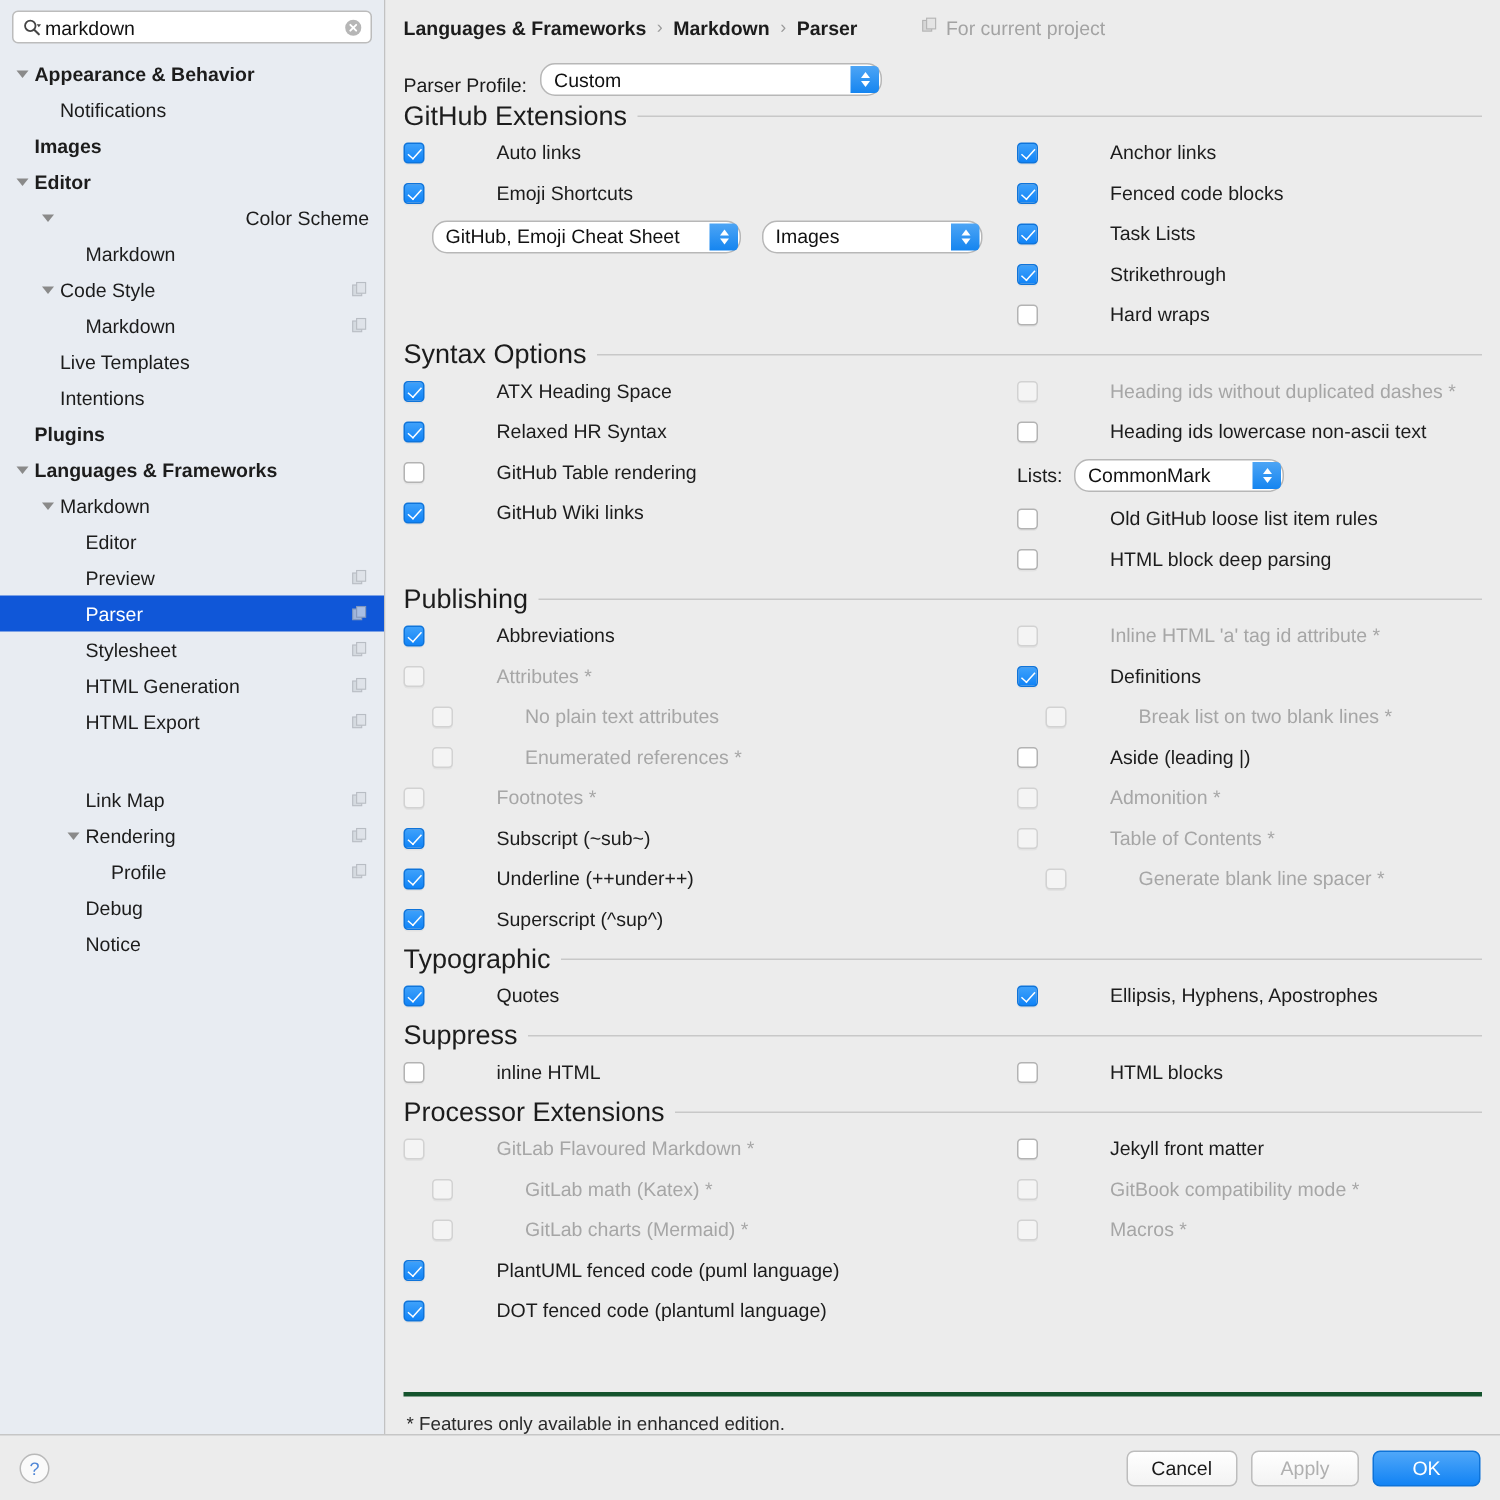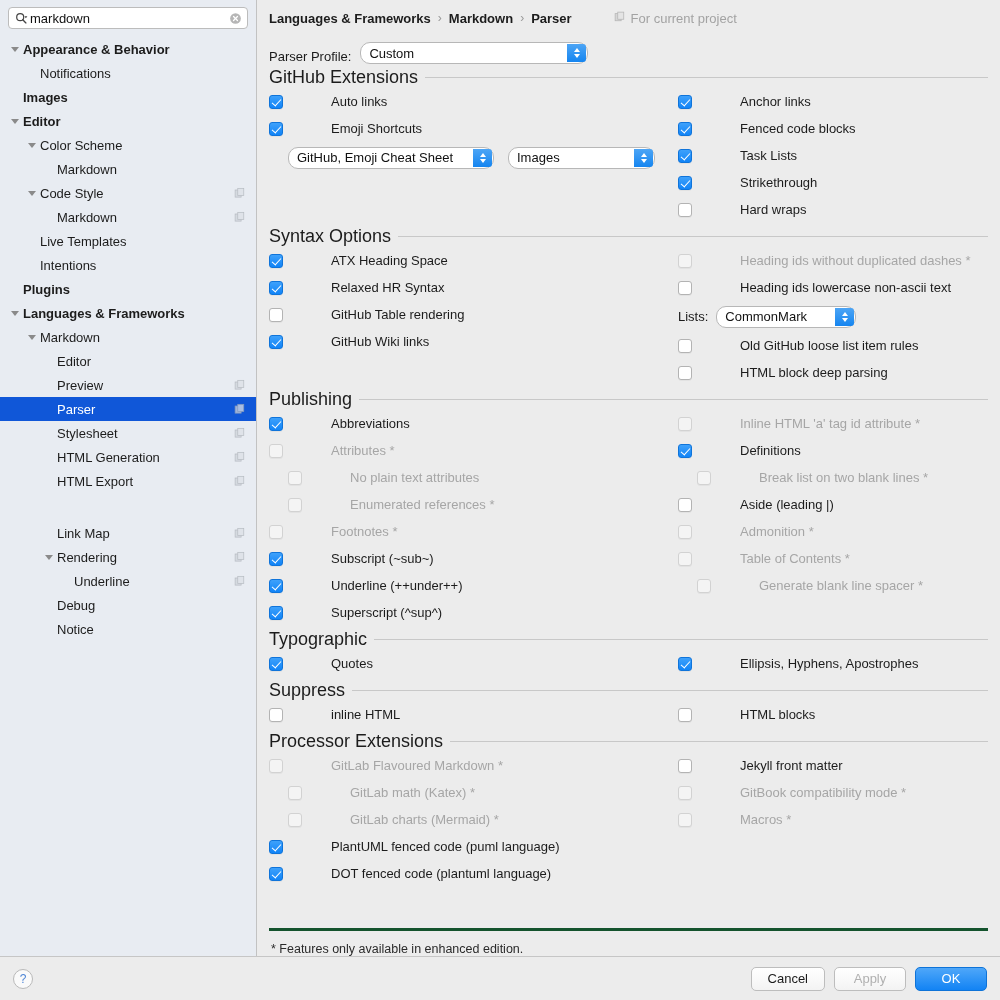--- a/index.html
+++ b/index.html
@@ -230,137 +230,137 @@
           <div class="tree-row bold" style="padding-left: 8px;">
             <span class="tw"></span>
             <span class="tree-label">Images</span>
           </div>
           <div class="tree-row bold" style="padding-left: 8px;">
             <span class="tw">
               <i class="tw-arrow"></i>
             </span>
             <span class="tree-label">Editor</span>
           </div>
+          <div class="tree-row" style="padding-left: 25px; text-align: right;">
+            <span class="tw">
+              <i class="tw-arrow"></i>
+            </span>
+            <span class="tree-label">Color Scheme</span>
+          </div>
+          <div class="tree-row" style="padding-left: 42px;">
+            <span class="tw"></span>
+            <span class="tree-label">Markdown</span>
+          </div>
           <div class="tree-row" style="padding-left: 25px;">
             <span class="tw">
               <i class="tw-arrow"></i>
             </span>
-            <span class="tree-label">Color Scheme</span>
+            <span class="tree-label">Code Style</span>
+            <span class="copy-icon"><svg viewBox="0 0 16 16" width="12" height="12">
+                <rect x="1.5" y="4" width="8" height="9.5" fill="#cfd4db" stroke="#a9aeb5" stroke-width="1"></rect>
+                <rect x="5" y="1.8" width="8" height="9.5" fill="#dde1e7" stroke="#a9aeb5" stroke-width="1"></rect>
+              </svg></span>
           </div>
           <div class="tree-row" style="padding-left: 42px;">
             <span class="tw"></span>
             <span class="tree-label">Markdown</span>
+            <span class="copy-icon"><svg viewBox="0 0 16 16" width="12" height="12">
+                <rect x="1.5" y="4" width="8" height="9.5" fill="#cfd4db" stroke="#a9aeb5" stroke-width="1"></rect>
+                <rect x="5" y="1.8" width="8" height="9.5" fill="#dde1e7" stroke="#a9aeb5" stroke-width="1"></rect>
+              </svg></span>
+          </div>
+          <div class="tree-row" style="padding-left: 25px;">
+            <span class="tw"></span>
+            <span class="tree-label">Live Templates</span>
+          </div>
+          <div class="tree-row" style="padding-left: 25px;">
+            <span class="tw"></span>
+            <span class="tree-label">Intentions</span>
+          </div>
+          <div class="tree-row bold" style="padding-left: 8px;">
+            <span class="tw"></span>
+            <span class="tree-label">Plugins</span>
+          </div>
+          <div class="tree-row bold" style="padding-left: 8px;">
+            <span class="tw">
+              <i class="tw-arrow"></i>
+            </span>
+            <span class="tree-label">Languages &amp; Frameworks</span>
           </div>
           <div class="tree-row" style="padding-left: 25px;">
             <span class="tw">
               <i class="tw-arrow"></i>
             </span>
-            <span class="tree-label">Code Style</span>
-            <span class="copy-icon"><svg viewBox="0 0 16 16" width="12" height="12">
-                <rect x="1.5" y="4" width="8" height="9.5" fill="#cfd4db" stroke="#a9aeb5" stroke-width="1"></rect>
-                <rect x="5" y="1.8" width="8" height="9.5" fill="#dde1e7" stroke="#a9aeb5" stroke-width="1"></rect>
-              </svg></span>
-          </div>
-          <div class="tree-row" style="padding-left: 42px;">
-            <span class="tw"></span>
             <span class="tree-label">Markdown</span>
-            <span class="copy-icon"><svg viewBox="0 0 16 16" width="12" height="12">
-                <rect x="1.5" y="4" width="8" height="9.5" fill="#cfd4db" stroke="#a9aeb5" stroke-width="1"></rect>
-                <rect x="5" y="1.8" width="8" height="9.5" fill="#dde1e7" stroke="#a9aeb5" stroke-width="1"></rect>
-              </svg></span>
-          </div>
-          <div class="tree-row" style="padding-left: 25px;">
-            <span class="tw"></span>
-            <span class="tree-label">Live Templates</span>
-          </div>
-          <div class="tree-row" style="padding-left: 25px;">
-            <span class="tw"></span>
-            <span class="tree-label">Intentions</span>
-          </div>
-          <div class="tree-row bold" style="padding-left: 8px;">
-            <span class="tw"></span>
-            <span class="tree-label">Plugins</span>
-          </div>
-          <div class="tree-row bold" style="padding-left: 8px;">
+          </div>
+          <div class="tree-row" style="padding-left: 42px;">
+            <span class="tw"></span>
+            <span class="tree-label">Editor</span>
+          </div>
+          <div class="tree-row" style="padding-left: 42px;">
+            <span class="tw"></span>
+            <span class="tree-label">Preview</span>
+            <span class="copy-icon"><svg viewBox="0 0 16 16" width="12" height="12">
+                <rect x="1.5" y="4" width="8" height="9.5" fill="#cfd4db" stroke="#a9aeb5" stroke-width="1"></rect>
+                <rect x="5" y="1.8" width="8" height="9.5" fill="#dde1e7" stroke="#a9aeb5" stroke-width="1"></rect>
+              </svg></span>
+          </div>
+          <div class="tree-row selected" style="padding-left: 42px;">
+            <span class="tw"></span>
+            <span class="tree-label">Parser</span>
+            <span class="copy-icon"><svg viewBox="0 0 16 16" width="12" height="12">
+                <rect x="1.5" y="4" width="8" height="9.5" fill="#cfd4db" stroke="#a9aeb5" stroke-width="1"></rect>
+                <rect x="5" y="1.8" width="8" height="9.5" fill="#dde1e7" stroke="#a9aeb5" stroke-width="1"></rect>
+              </svg></span>
+          </div>
+          <div class="tree-row" style="padding-left: 42px;">
+            <span class="tw"></span>
+            <span class="tree-label">Stylesheet</span>
+            <span class="copy-icon"><svg viewBox="0 0 16 16" width="12" height="12">
+                <rect x="1.5" y="4" width="8" height="9.5" fill="#cfd4db" stroke="#a9aeb5" stroke-width="1"></rect>
+                <rect x="5" y="1.8" width="8" height="9.5" fill="#dde1e7" stroke="#a9aeb5" stroke-width="1"></rect>
+              </svg></span>
+          </div>
+          <div class="tree-row" style="padding-left: 42px;">
+            <span class="tw"></span>
+            <span class="tree-label">HTML Generation</span>
+            <span class="copy-icon"><svg viewBox="0 0 16 16" width="12" height="12">
+                <rect x="1.5" y="4" width="8" height="9.5" fill="#cfd4db" stroke="#a9aeb5" stroke-width="1"></rect>
+                <rect x="5" y="1.8" width="8" height="9.5" fill="#dde1e7" stroke="#a9aeb5" stroke-width="1"></rect>
+              </svg></span>
+          </div>
+          <div class="tree-row" style="padding-left: 42px;">
+            <span class="tw"></span>
+            <span class="tree-label">HTML Export</span>
+            <span class="copy-icon"><svg viewBox="0 0 16 16" width="12" height="12">
+                <rect x="1.5" y="4" width="8" height="9.5" fill="#cfd4db" stroke="#a9aeb5" stroke-width="1"></rect>
+                <rect x="5" y="1.8" width="8" height="9.5" fill="#dde1e7" stroke="#a9aeb5" stroke-width="1"></rect>
+              </svg></span>
+          </div>
+          <div class="tree-row" style="padding-left: 42px; margin-top: 28px;">
+            <span class="tw"></span>
+            <span class="tree-label">Link Map</span>
+            <span class="copy-icon"><svg viewBox="0 0 16 16" width="12" height="12">
+                <rect x="1.5" y="4" width="8" height="9.5" fill="#cfd4db" stroke="#a9aeb5" stroke-width="1"></rect>
+                <rect x="5" y="1.8" width="8" height="9.5" fill="#dde1e7" stroke="#a9aeb5" stroke-width="1"></rect>
+              </svg></span>
+          </div>
+          <div class="tree-row" style="padding-left: 42px;">
             <span class="tw">
               <i class="tw-arrow"></i>
             </span>
-            <span class="tree-label">Languages &amp; Frameworks</span>
-          </div>
-          <div class="tree-row" style="padding-left: 25px;">
-            <span class="tw">
-              <i class="tw-arrow"></i>
-            </span>
-            <span class="tree-label">Markdown</span>
-          </div>
-          <div class="tree-row" style="padding-left: 42px;">
-            <span class="tw"></span>
-            <span class="tree-label">Editor</span>
-          </div>
-          <div class="tree-row" style="padding-left: 42px;">
-            <span class="tw"></span>
-            <span class="tree-label">Preview</span>
-            <span class="copy-icon"><svg viewBox="0 0 16 16" width="12" height="12">
-                <rect x="1.5" y="4" width="8" height="9.5" fill="#cfd4db" stroke="#a9aeb5" stroke-width="1"></rect>
-                <rect x="5" y="1.8" width="8" height="9.5" fill="#dde1e7" stroke="#a9aeb5" stroke-width="1"></rect>
-              </svg></span>
-          </div>
-          <div class="tree-row selected" style="padding-left: 42px;">
-            <span class="tw"></span>
-            <span class="tree-label">Parser</span>
-            <span class="copy-icon"><svg viewBox="0 0 16 16" width="12" height="12">
-                <rect x="1.5" y="4" width="8" height="9.5" fill="#cfd4db" stroke="#a9aeb5" stroke-width="1"></rect>
-                <rect x="5" y="1.8" width="8" height="9.5" fill="#dde1e7" stroke="#a9aeb5" stroke-width="1"></rect>
-              </svg></span>
-          </div>
-          <div class="tree-row" style="padding-left: 42px;">
-            <span class="tw"></span>
-            <span class="tree-label">Stylesheet</span>
-            <span class="copy-icon"><svg viewBox="0 0 16 16" width="12" height="12">
-                <rect x="1.5" y="4" width="8" height="9.5" fill="#cfd4db" stroke="#a9aeb5" stroke-width="1"></rect>
-                <rect x="5" y="1.8" width="8" height="9.5" fill="#dde1e7" stroke="#a9aeb5" stroke-width="1"></rect>
-              </svg></span>
-          </div>
-          <div class="tree-row" style="padding-left: 42px;">
-            <span class="tw"></span>
-            <span class="tree-label">HTML Generation</span>
-            <span class="copy-icon"><svg viewBox="0 0 16 16" width="12" height="12">
-                <rect x="1.5" y="4" width="8" height="9.5" fill="#cfd4db" stroke="#a9aeb5" stroke-width="1"></rect>
-                <rect x="5" y="1.8" width="8" height="9.5" fill="#dde1e7" stroke="#a9aeb5" stroke-width="1"></rect>
-              </svg></span>
-          </div>
-          <div class="tree-row" style="padding-left: 42px;">
-            <span class="tw"></span>
-            <span class="tree-label">HTML Export</span>
-            <span class="copy-icon"><svg viewBox="0 0 16 16" width="12" height="12">
-                <rect x="1.5" y="4" width="8" height="9.5" fill="#cfd4db" stroke="#a9aeb5" stroke-width="1"></rect>
-                <rect x="5" y="1.8" width="8" height="9.5" fill="#dde1e7" stroke="#a9aeb5" stroke-width="1"></rect>
-              </svg></span>
-          </div>
-          <div class="tree-row" style="padding-left: 42px; margin-top: 28px;">
-            <span class="tw"></span>
-            <span class="tree-label">Link Map</span>
-            <span class="copy-icon"><svg viewBox="0 0 16 16" width="12" height="12">
-                <rect x="1.5" y="4" width="8" height="9.5" fill="#cfd4db" stroke="#a9aeb5" stroke-width="1"></rect>
-                <rect x="5" y="1.8" width="8" height="9.5" fill="#dde1e7" stroke="#a9aeb5" stroke-width="1"></rect>
-              </svg></span>
-          </div>
-          <div class="tree-row" style="padding-left: 42px;">
-            <span class="tw">
-              <i class="tw-arrow"></i>
-            </span>
             <span class="tree-label">Rendering</span>
             <span class="copy-icon"><svg viewBox="0 0 16 16" width="12" height="12">
                 <rect x="1.5" y="4" width="8" height="9.5" fill="#cfd4db" stroke="#a9aeb5" stroke-width="1"></rect>
                 <rect x="5" y="1.8" width="8" height="9.5" fill="#dde1e7" stroke="#a9aeb5" stroke-width="1"></rect>
               </svg></span>
           </div>
           <div class="tree-row" style="padding-left: 59px;">
             <span class="tw"></span>
-            <span class="tree-label">Underline</span>
+            <span class="tree-label">Profile</span>
             <span class="copy-icon"><svg viewBox="0 0 16 16" width="12" height="12">
                 <rect x="1.5" y="4" width="8" height="9.5" fill="#cfd4db" stroke="#a9aeb5" stroke-width="1"></rect>
                 <rect x="5" y="1.8" width="8" height="9.5" fill="#dde1e7" stroke="#a9aeb5" stroke-width="1"></rect>
               </svg></span>
           </div>
           <div class="tree-row" style="padding-left: 42px;">
             <span class="tw"></span>
             <span class="tree-label">Debug</span>
           </div>
           <div class="tree-row" style="padding-left: 42px;">

